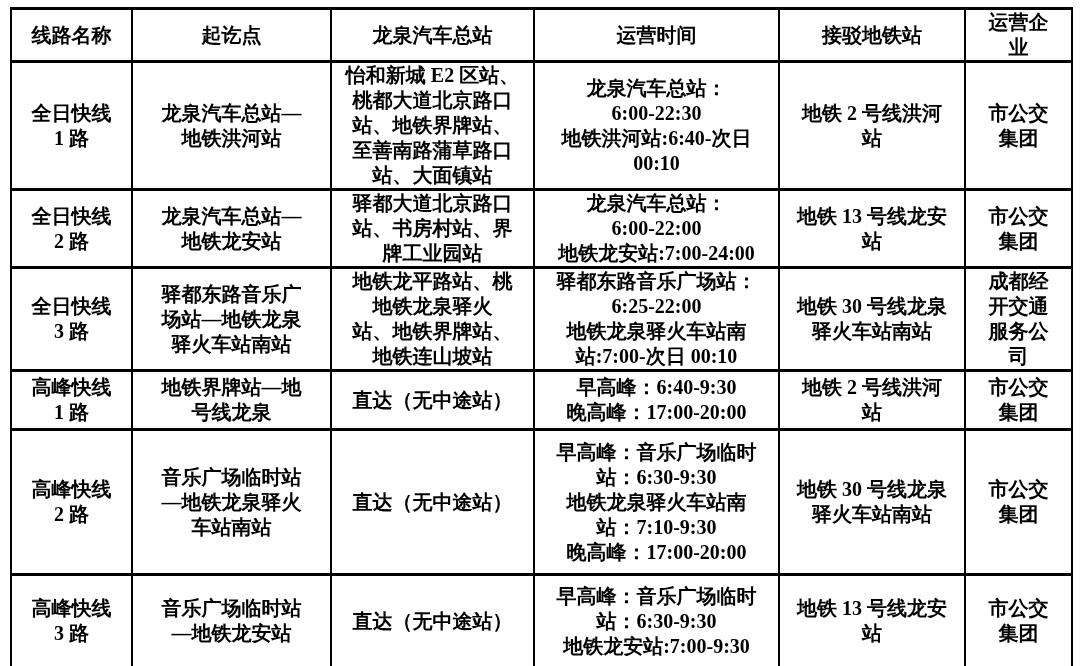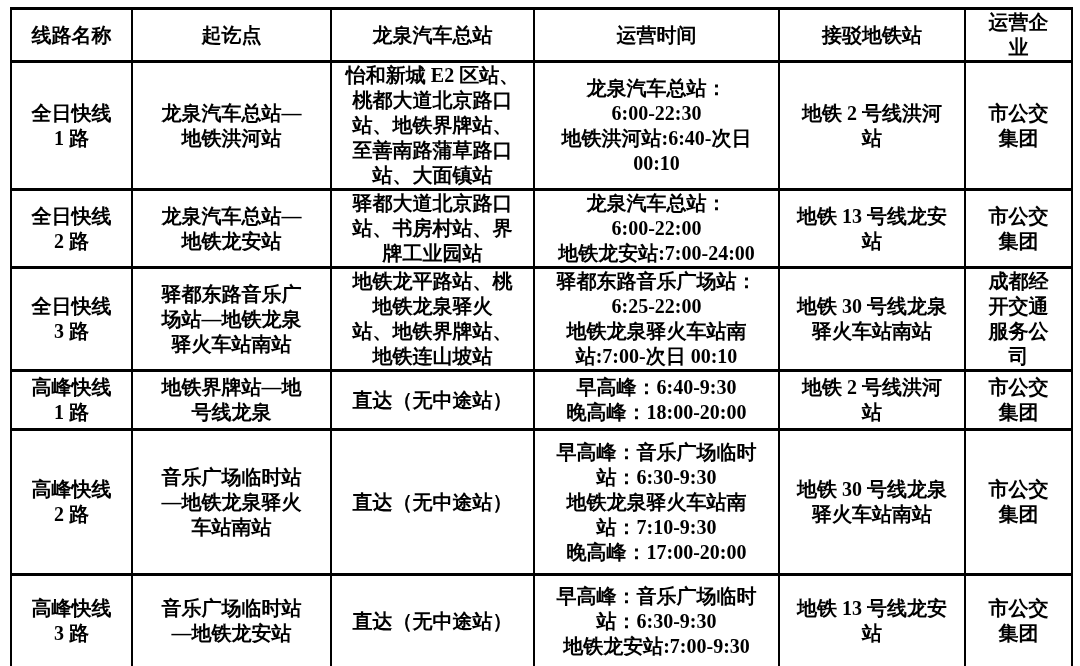--- a/index.html
+++ b/index.html
@@ -128,21 +128,21 @@
 服务公
 司</td>
       </tr>
       <tr class="row-3">
         <td>高峰快线
 1 路</td>
         <td>地铁界牌站—地
 号线龙泉</td>
         <td>直达（无中途站）</td>
         <td>早高峰：6:40-9:30
-晚高峰：18:00-20:00</td>
+晚高峰：17:00-20:00</td>
         <td>地铁 2 号线洪河
 站</td>
         <td>市公交
 集团</td>
       </tr>
       <tr class="row-4">
         <td>高峰快线
 2 路</td>
         <td>音乐广场临时站
 —地铁龙泉驿火

